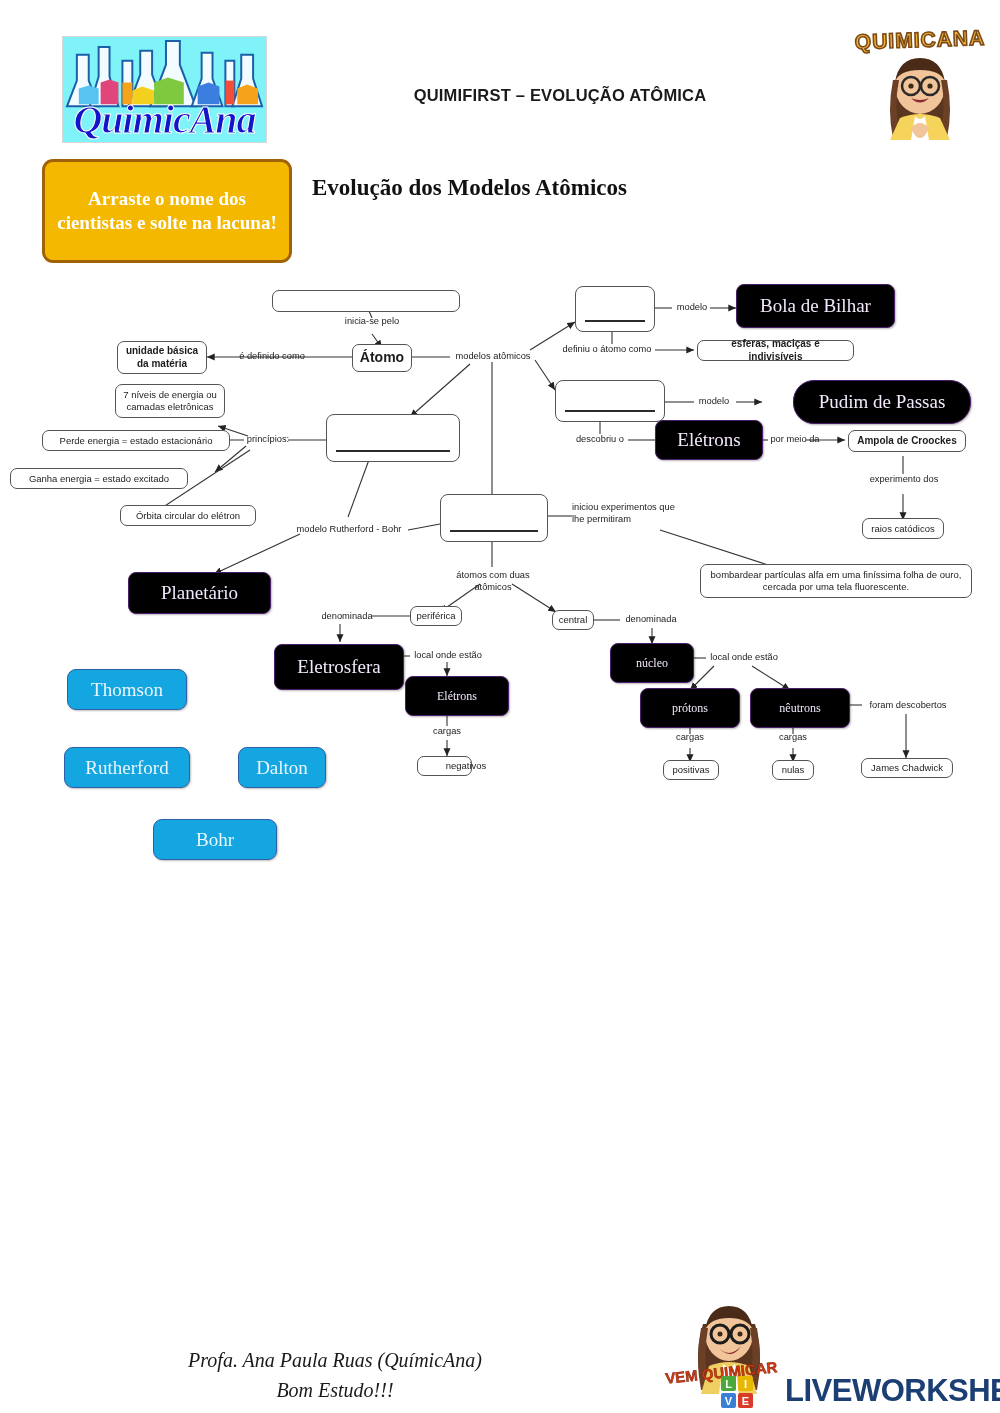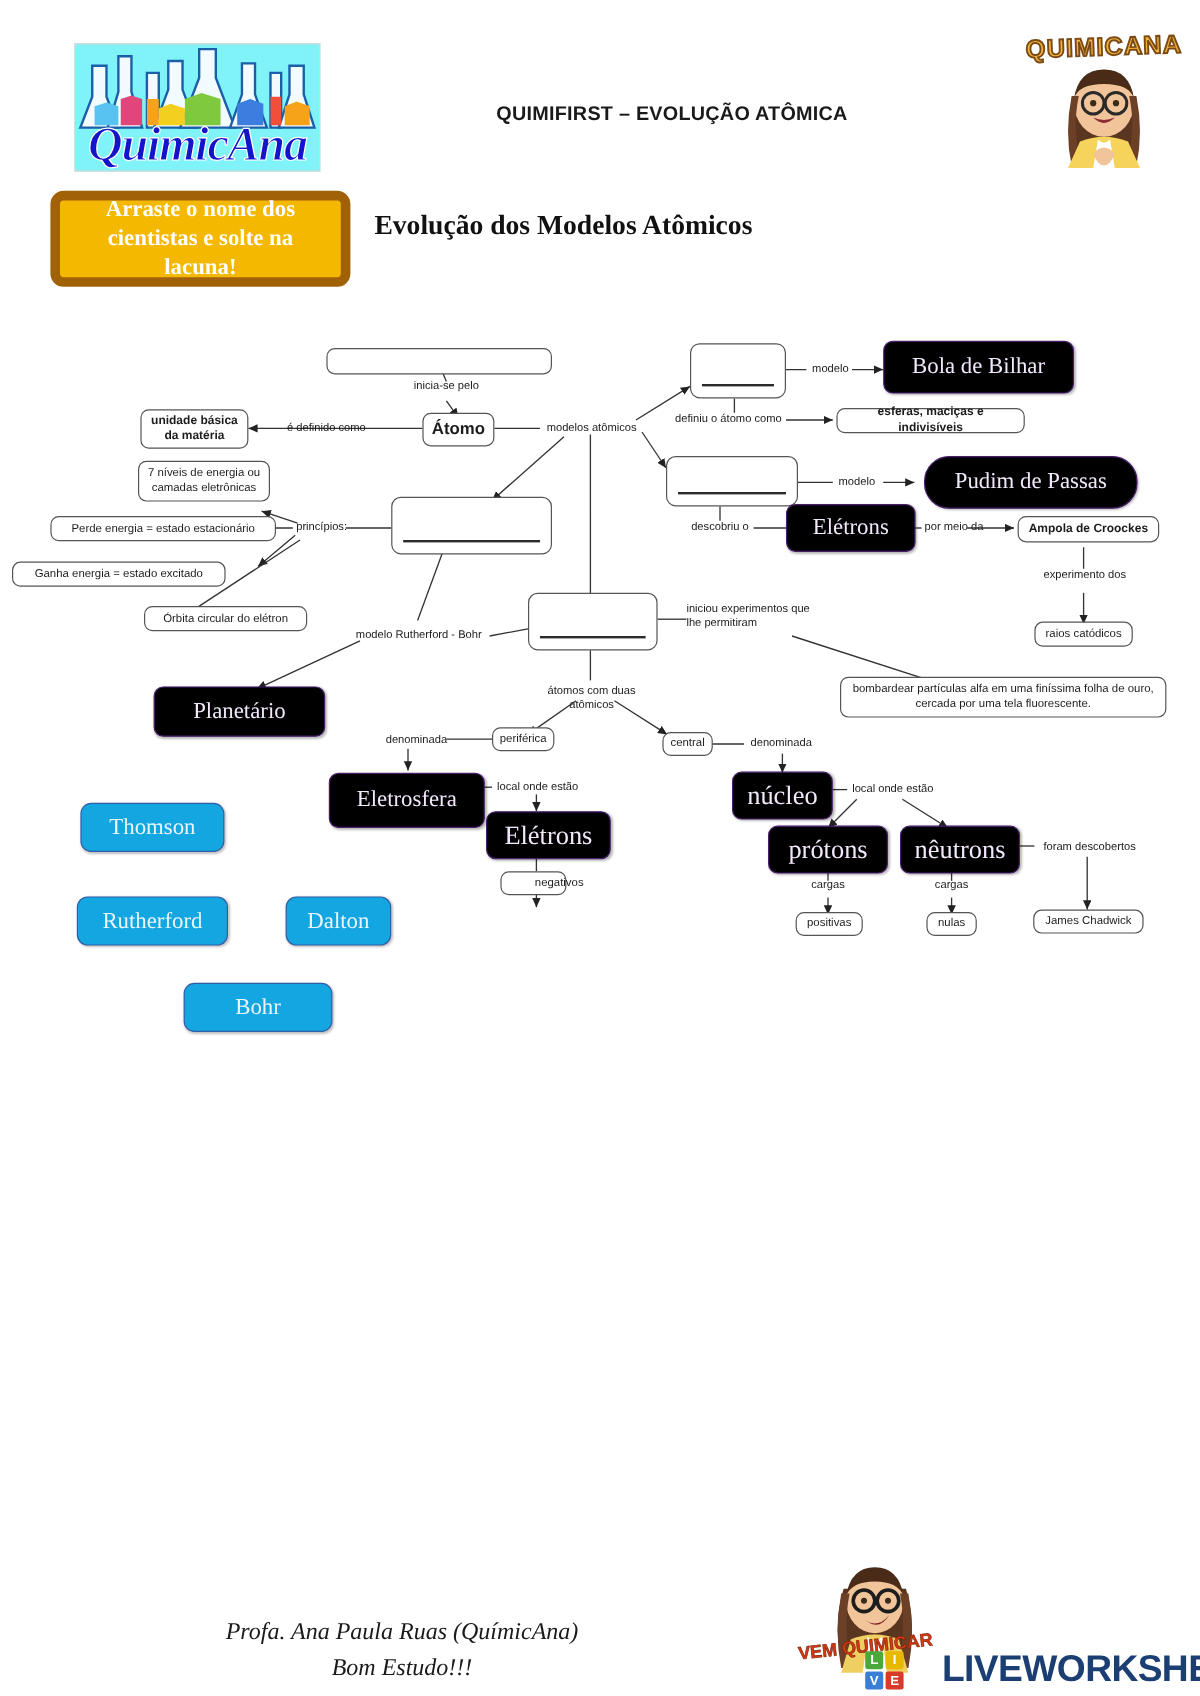--- a/index.html
+++ b/index.html
@@ -50,23 +50,23 @@
     font-family: "Liberation Sans", sans-serif;
     font-weight: bold; font-size: 21px; letter-spacing: 1px;
     color: #f3b43c;
     -webkit-text-stroke: 1.6px #7b4a15;
     transform: rotate(-2deg);
   }
 
   
   #instruction-box {
     position: absolute; left: 42px; top: 159px;
-    width: 250px; height: 80px;
+    width: 250px; height: 104px;
     background: #f5b800;
-    border: 8px solid #a16207;
+    border: 3px solid #a16207;
     border-radius: 11px;
     display: flex; align-items: center; justify-content: center;
     text-align: center;
     color: #ffffff;
     font-family: "Liberation Serif", serif;
     font-weight: bold; font-size: 19px; line-height: 1.25;
     padding: 4px 10px;
   }
 
   #diagram-title {
@@ -122,21 +122,21 @@
   
   .purple {
     background: #000000;
     border: 1px solid #4a1d6d;
     border-radius: 8px;
     color: #f3e8fb;
     font-family: "Liberation Serif", serif;
     font-size: 19px;
     box-shadow: 1px 1px 2px rgba(0,0,0,.28);
   }
-  .purple.sm { font-size: 22px; }
+  .purple.sm { font-size: 12px; }
 
   
   .blue {
     position: absolute;
     background: #14a6e0;
     border: 1px solid #2f5fa8;
     border-radius: 9px;
     color: #eaf6fd;
     font-family: "Liberation Serif", serif;
     font-size: 19px;
@@ -337,21 +337,21 @@
   <div class="node nb" style="left:120px; top:243px; width:136px; height:21px;">Órbita circular do elétron</div>
 
   <div class="node blank" style="left:575px; top:24px; width:80px; height:46px;"></div>
   <div class="lbl" style="left:672px; top:40px; width:40px;">modelo</div>
   <div class="node purple" style="left:736px; top:22px; width:159px; height:44px;">Bola de Bilhar</div>
   <div class="lbl" style="left:557px; top:82px; width:100px;">definiu o átomo como</div>
   <div class="node nb bold" style="left:697px; top:78px; width:157px; height:21px;">esferas, maciças e indivisíveis</div>
 
   <div class="node blank" style="left:555px; top:118px; width:110px; height:42px;"></div>
   <div class="lbl" style="left:694px; top:134px; width:40px;">modelo</div>
-  <div class="node purple" style="left:770px; top:118px; width:178px; height:44px;border-radius:21px;">Pudim de Passas</div>
+  <div class="node purple" style="left:793px; top:118px; width:178px; height:44px;border-radius:21px;">Pudim de Passas</div>
   <div class="lbl" style="left:572px; top:172px; width:56px;">descobriu o</div>
   <div class="node purple" style="left:655px; top:158px; width:108px; height:40px;">Elétrons</div>
   <div class="lbl" style="left:766px; top:172px; width:58px;">por meio da</div>
   <div class="node nb bold" style="left:848px; top:168px; width:118px; height:22px;">Ampola de Croockes</div>
   <div class="lbl" style="left:864px; top:212px; width:80px;">experimento dos</div>
   <div class="node nb" style="left:862px; top:256px; width:82px; height:21px;">raios catódicos</div>
 
   <div class="node blank" style="left:440px; top:232px; width:108px; height:48px;"></div>
   <div class="lbl" style="left:288px; top:262px; width:122px;">modelo Rutherford - Bohr</div>
   <div class="lbl" style="left:572px; top:240px; width:104px; text-align:left;">iniciou experimentos que lhe permitiram</div>
@@ -360,21 +360,21 @@
   <div class="node purple" style="left:128px; top:310px; width:143px; height:42px;">Planetário</div>
 
   <div class="lbl" style="left:440px; top:308px; width:106px;">átomos com duas atômicos</div>
 
   <div class="node nb" style="left:410px; top:344px; width:52px; height:20px;">periférica</div>
   <div class="lbl" style="left:318px; top:349px; width:58px;">denominada</div>
   <div class="node purple" style="left:274px; top:382px; width:130px; height:46px;">Eletrosfera</div>
   <div class="lbl" style="left:410px; top:388px; width:76px;">local onde estão</div>
   <div class="node purple sm" style="left:405px; top:414px; width:104px; height:40px;">Elétrons</div>
   <div class="lbl" style="left:425px; top:464px; width:44px;">cargas</div>
-  <div class="node nb" style="left:417px; top:464px; width:52px; height:20px;padding-left:48px;">negativos</div>
+  <div class="node nb" style="left:417px; top:494px; width:52px; height:20px;padding-left:48px;">negativos</div>
 
   <div class="node nb" style="left:552px; top:348px; width:42px; height:20px;">central</div>
   <div class="lbl" style="left:622px; top:352px; width:58px;">denominada</div>
   <div class="node purple sm" style="left:610px; top:381px; width:84px; height:40px;">núcleo</div>
   <div class="lbl" style="left:706px; top:390px; width:76px;">local onde estão</div>
   <div class="node purple sm" style="left:640px; top:426px; width:100px; height:40px;">prótons</div>
   <div class="node purple sm" style="left:750px; top:426px; width:100px; height:40px;">nêutrons</div>
   <div class="lbl" style="left:668px; top:470px; width:44px;">cargas</div>
   <div class="lbl" style="left:771px; top:470px; width:44px;">cargas</div>
   <div class="node nb" style="left:663px; top:498px; width:56px; height:20px;">positivas</div>

